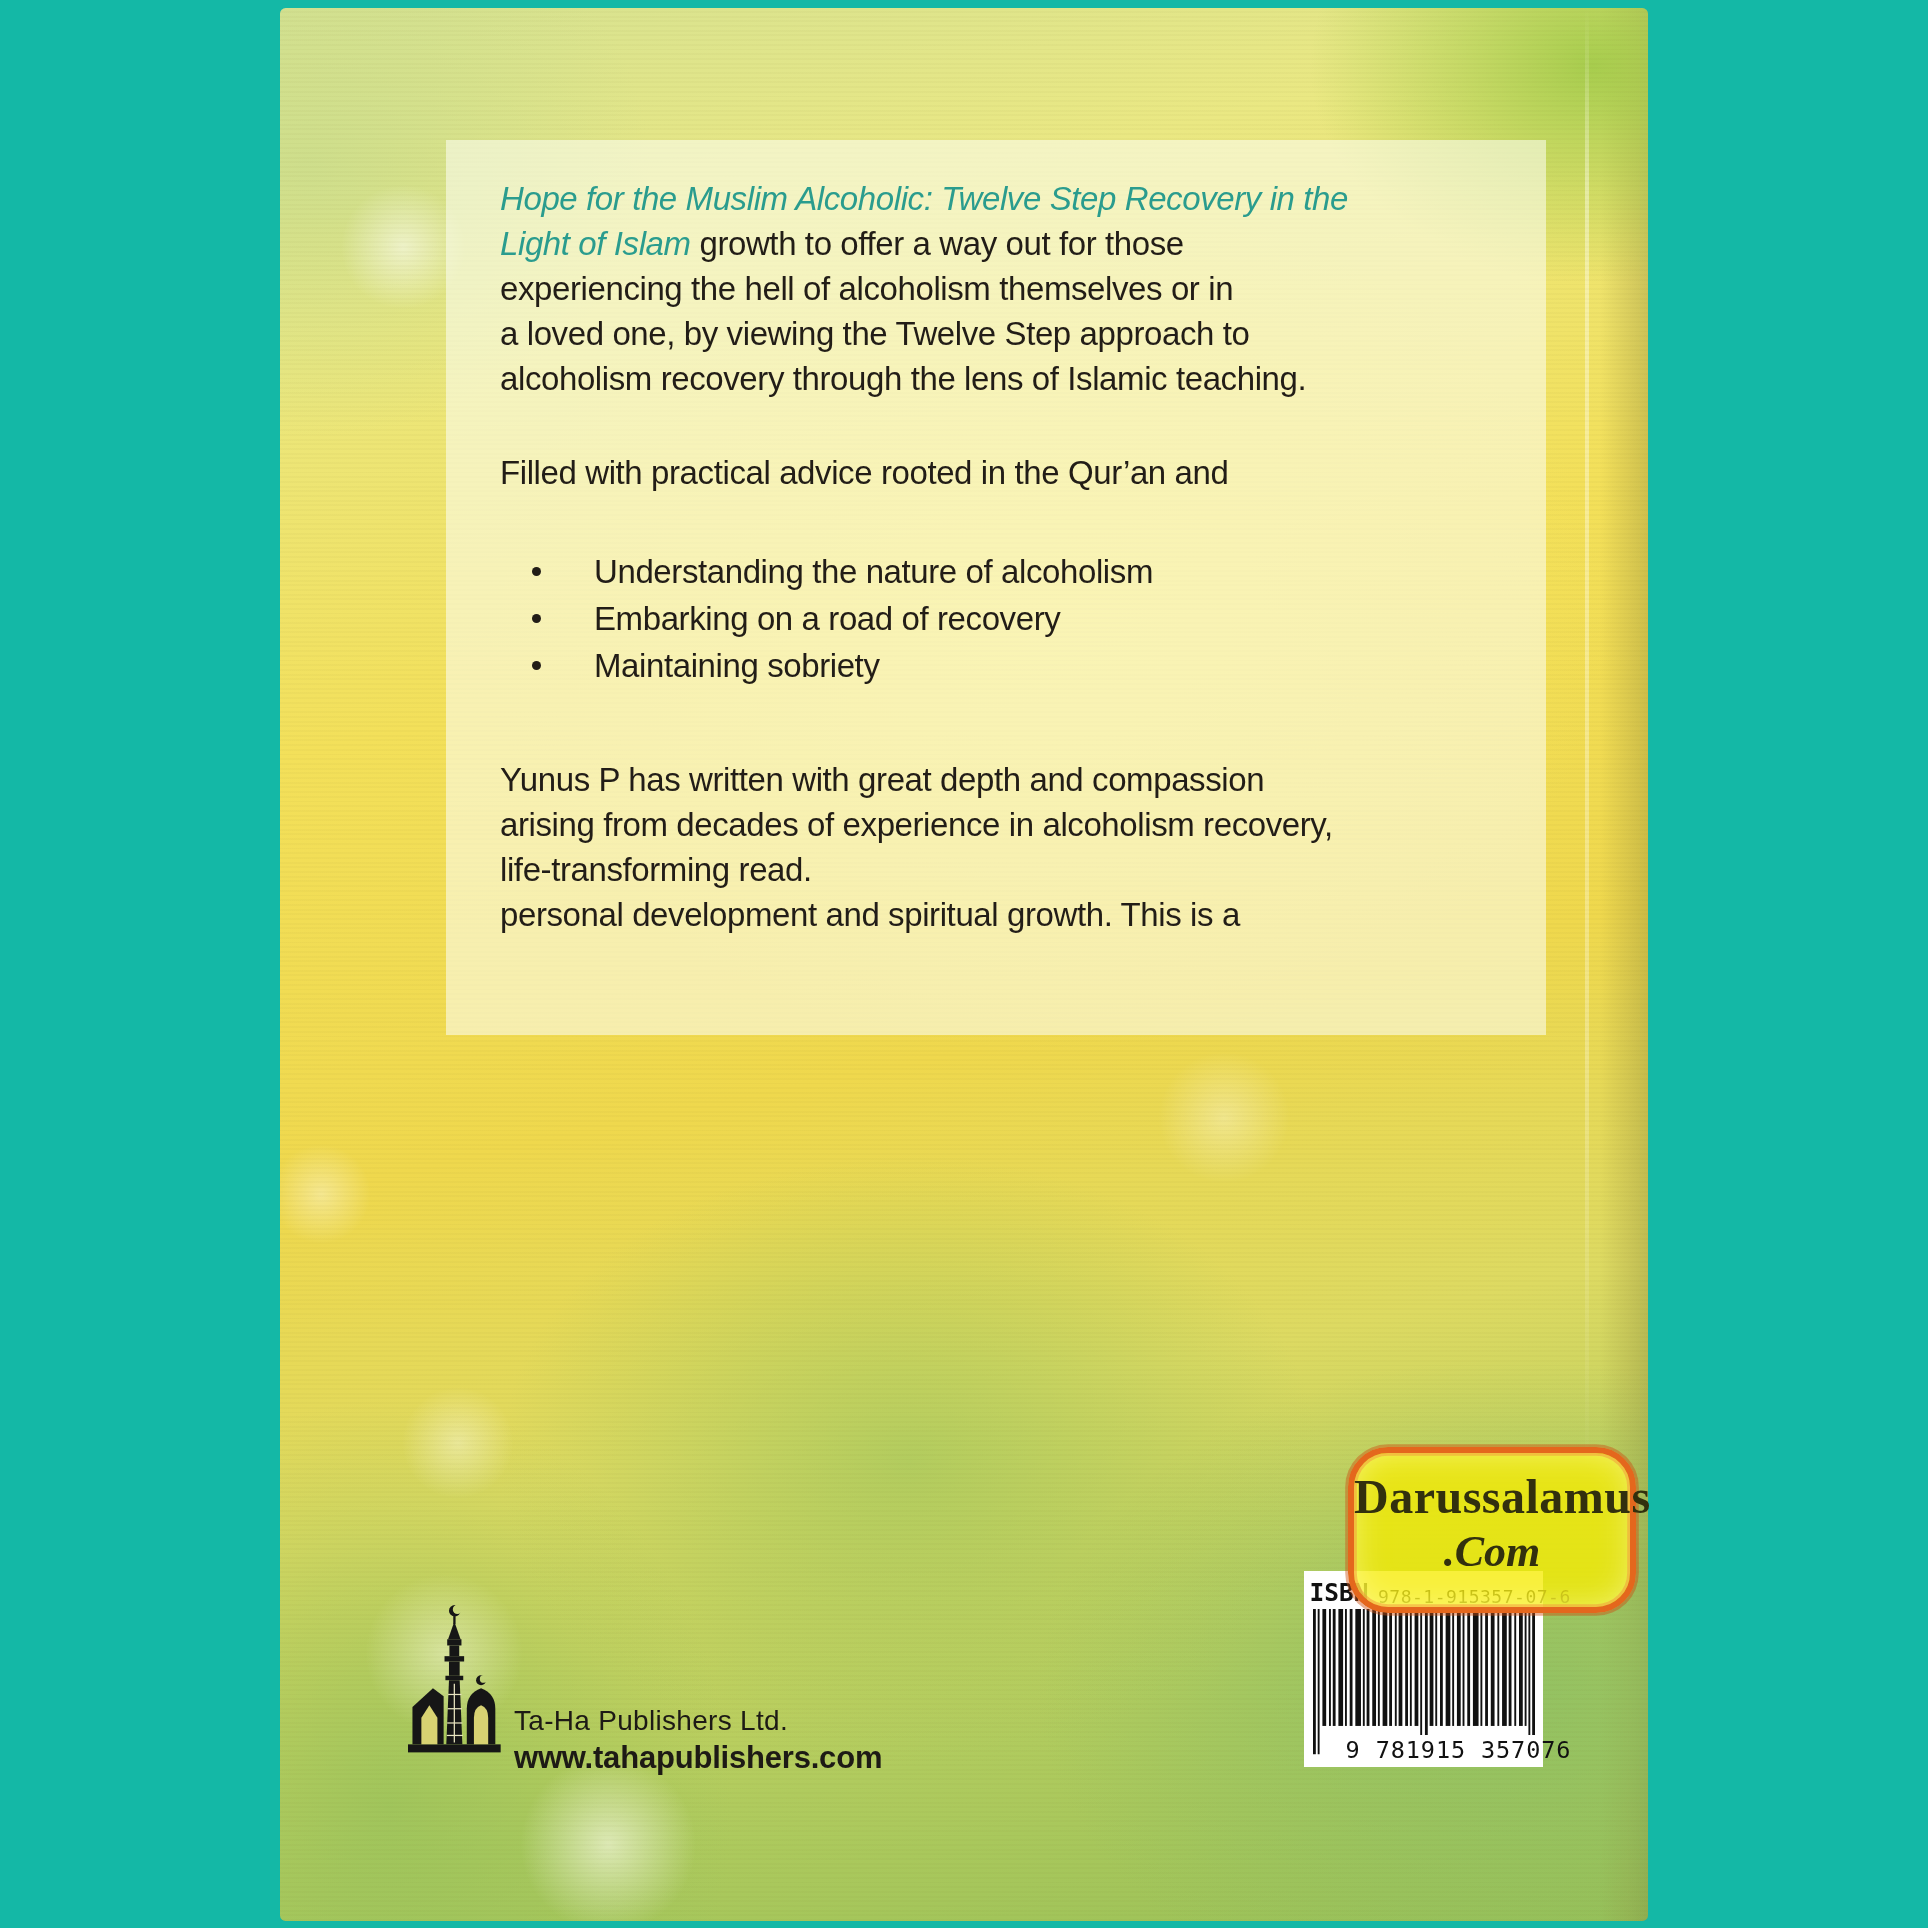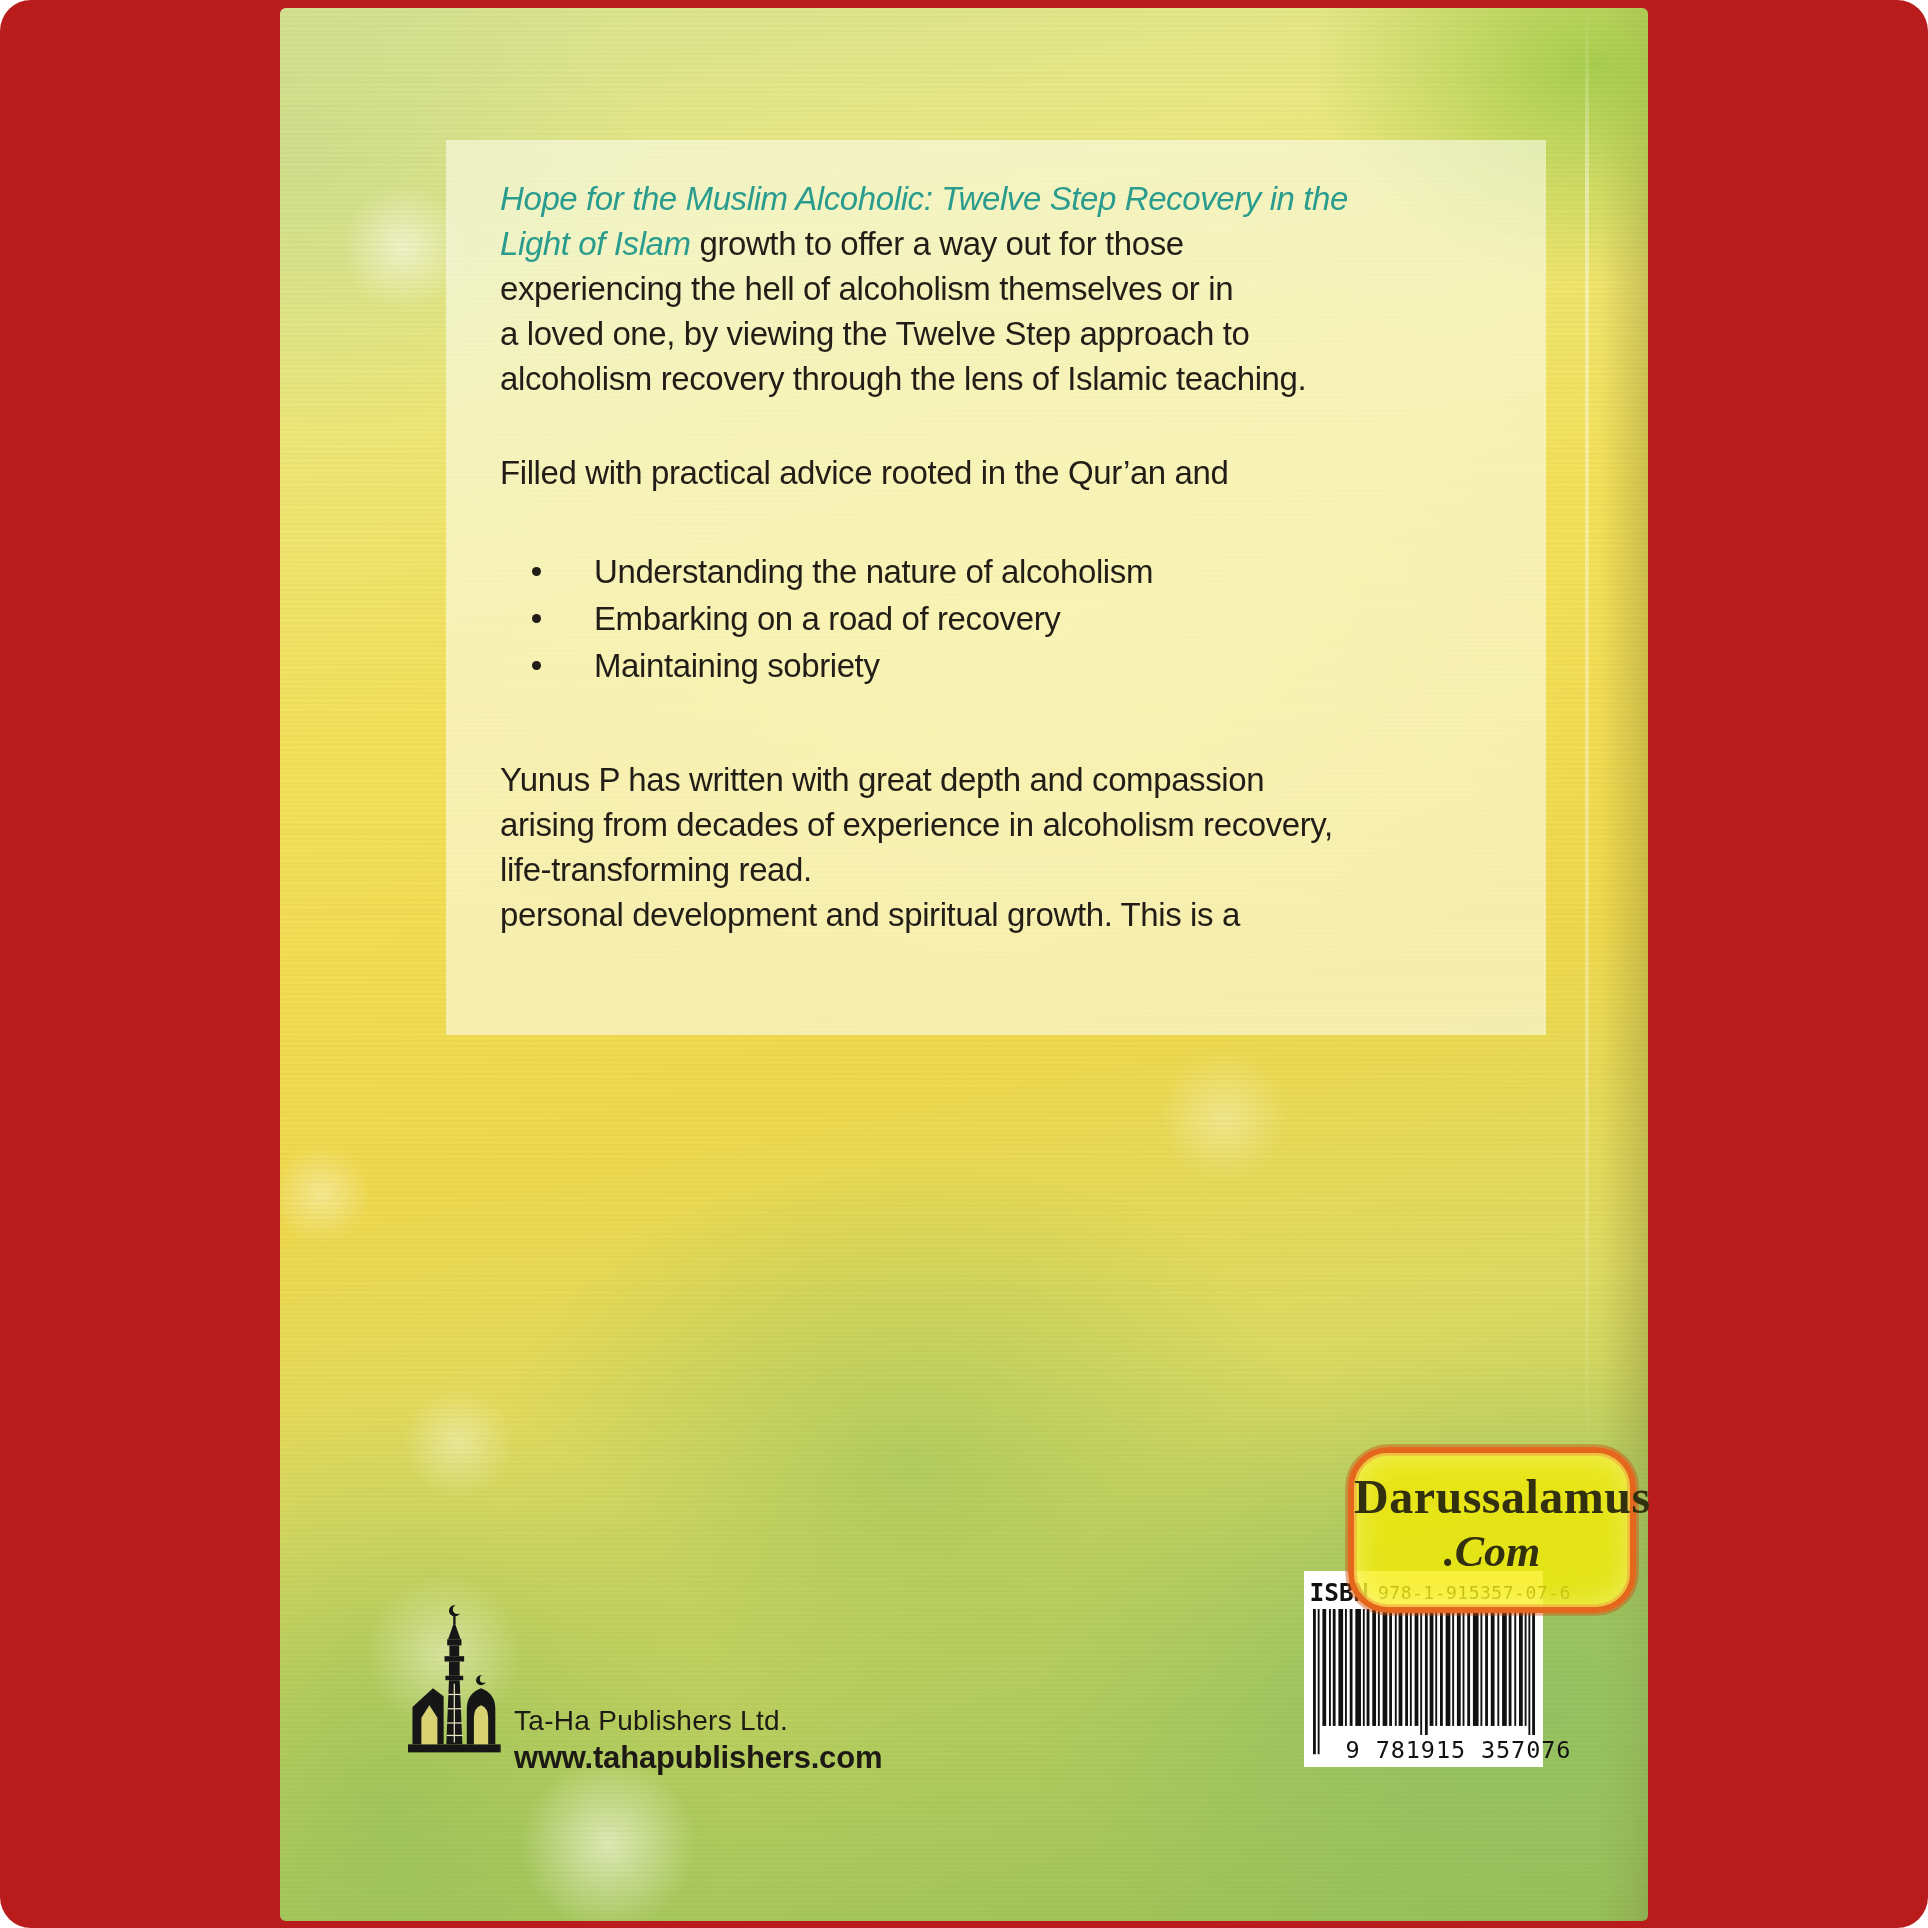--- a/index.html
+++ b/index.html
@@ -1,18 +1,18 @@
 <!DOCTYPE html>
 <html style="font-size:15px"><head>
 <meta charset="utf-8">
 <title>Book Back Cover</title>
 <style>
   html,body{margin:0;padding:0;background:#ffffff;width:1928px;height:1928px;overflow:hidden;
     font-family:"Liberation Sans",sans-serif;}
-  .stage{position:relative;width:1928px;height:1928px;background:#b91c1c;border-radius:31px;}
+  .stage{position:relative;width:1928px;height:1928px;background:#14b8a6;}
 
   
   .book{position:absolute;left:280px;top:7.5px;width:1368px;height:1913px;border-radius:5.6px;
     background:
       radial-gradient(circle 89px  at 9% 12.5%, rgba(255,255,252,.55), rgba(255,255,252,0) 70%),
       radial-gradient(circle 122px at 24% 96%,  rgba(255,255,240,.60), rgba(255,255,240,0) 72%),
       radial-gradient(circle 71px  at 3% 62%,   rgba(255,255,245,.40), rgba(255,255,245,0) 70%),
       radial-gradient(circle 94px at 69% 58%,  rgba(255,255,245,.35), rgba(255,255,245,0) 70%),
       radial-gradient(circle 80px  at 13% 75%,  rgba(255,255,240,.40), rgba(255,255,240,0) 70%),
       radial-gradient(circle 113px at 12% 86%,  rgba(255,255,235,.45), rgba(255,255,235,0) 70%),
@@ -46,21 +46,21 @@
 
   
   .publisher{position:absolute;left:0;top:0;z-index:2;}
   .logo{position:absolute;left:128px;top:1593px;width:98px;height:162px;}
   .pub-text{position:absolute;left:234px;top:1695px;color:#1d1a15;}
   .pub-name{font-size:28px;line-height:36px;letter-spacing:0.3px;}
   .pub-site{font-size:31px;line-height:38px;font-weight:bold;letter-spacing:-0.2px;}
 
   
   .bclabel{position:absolute;left:1024px;top:1563px;width:239px;height:196px;background:#ffffff;z-index:2;}
-  .isbn-row{position:absolute;left:5.6px;top:7.5px;display:flex;align-items:center;gap:9.4px;white-space:nowrap;}
+  .isbn-row{position:absolute;left:5.6px;top:7.5px;display:flex;align-items:flex-end;gap:9.4px;white-space:nowrap;}
   .isbn-word{font-family:"DejaVu Sans Mono",monospace;font-weight:bold;font-size:24.5px;color:#111;}
   .isbn-num{font-family:"DejaVu Sans Mono",monospace;font-size:18px;letter-spacing:0.5px;color:#111;}
   .bars{position:absolute;left:8.5px;top:38px;width:222px;height:149px;}
   .bar-num{position:absolute;left:5.6px;right:5.6px;bottom:1.9px;height:30px;background:#ffffff;
     font-family:"DejaVu Sans Mono",monospace;font-size:23.5px;line-height:30px;color:#111;
     text-align:right;letter-spacing:0.9px;white-space:nowrap;margin-left:36px;}
 
   
   .sticker{position:absolute;left:1068px;top:1439px;width:288px;height:166px;box-sizing:border-box;
     background:rgba(246,236,2,.78);border:6.6px solid #e4671d;border-radius:40px;z-index:3;

